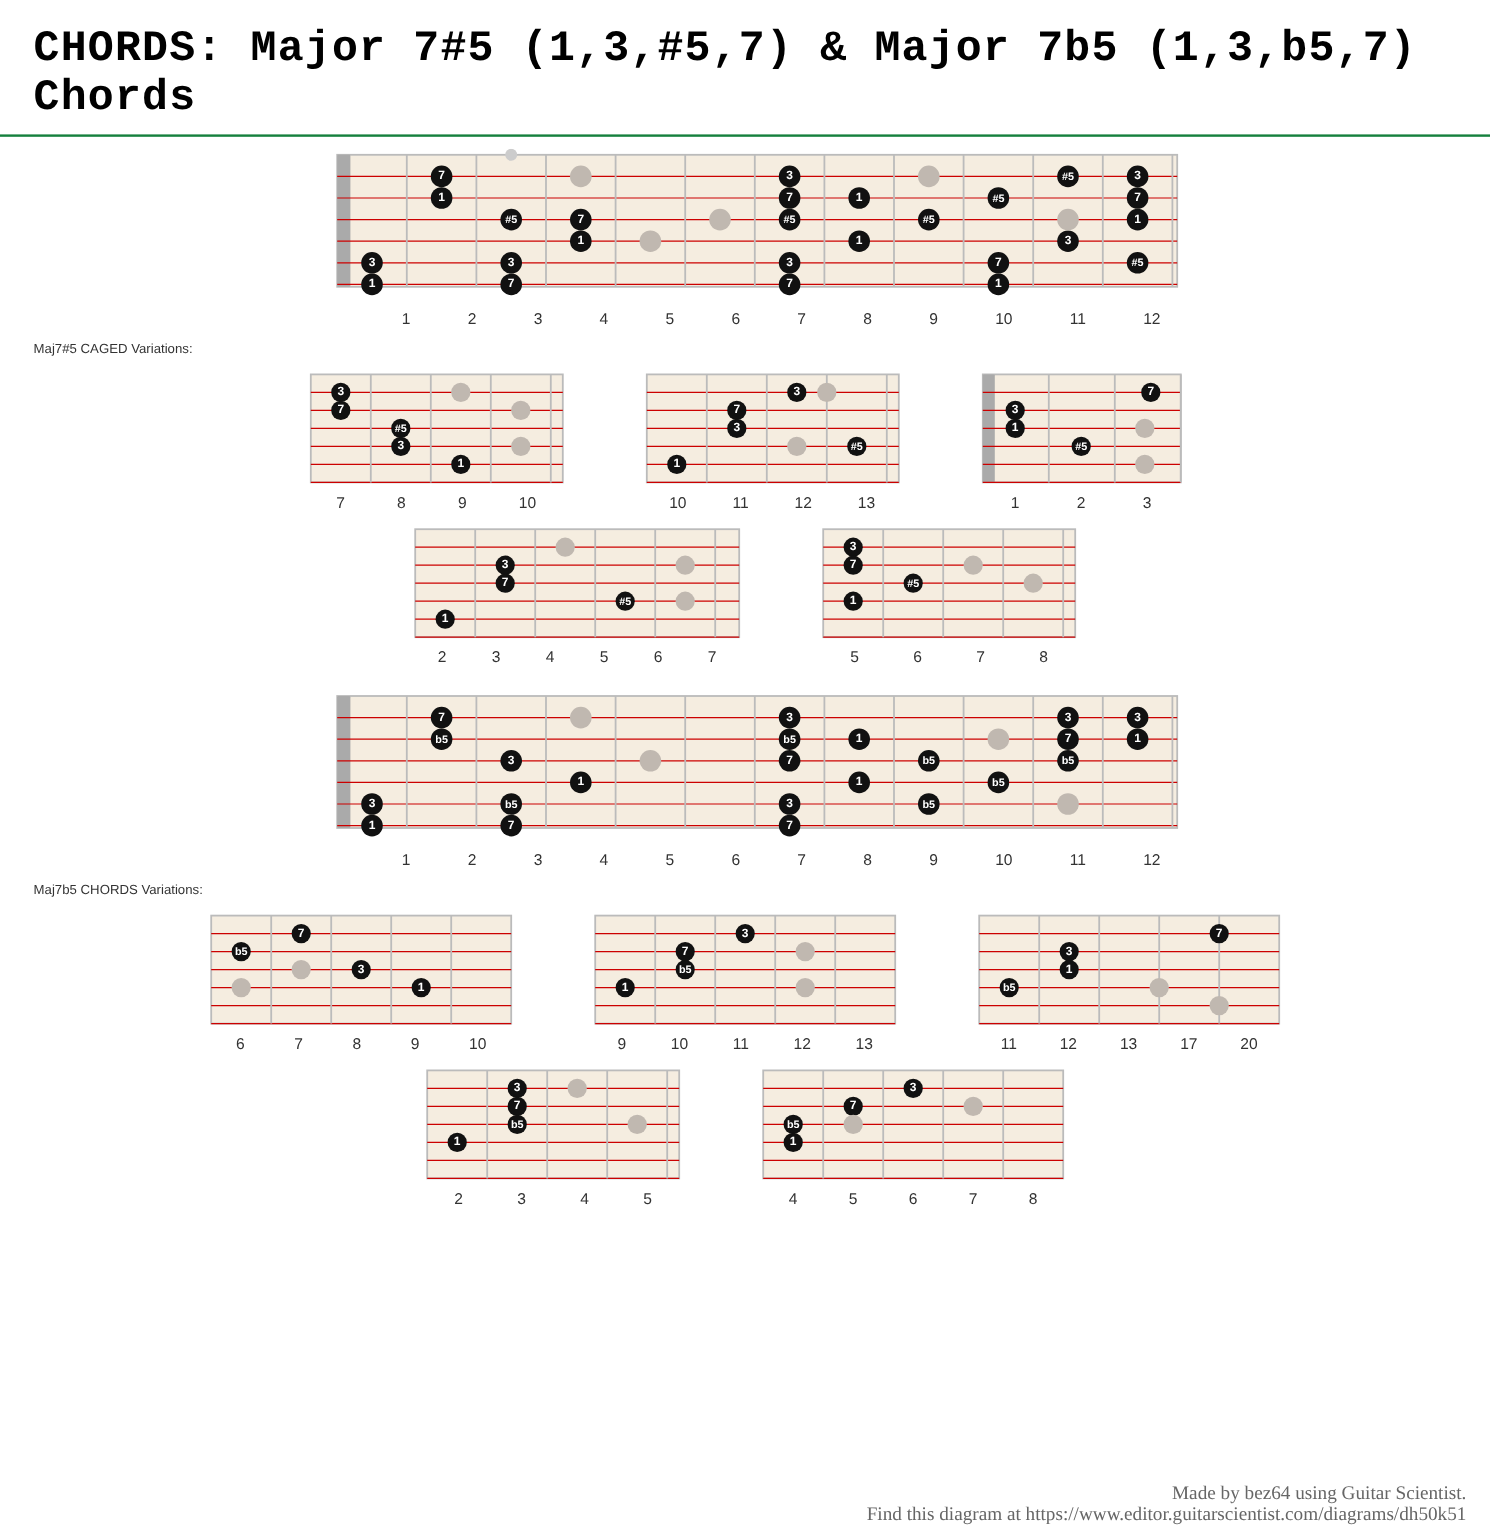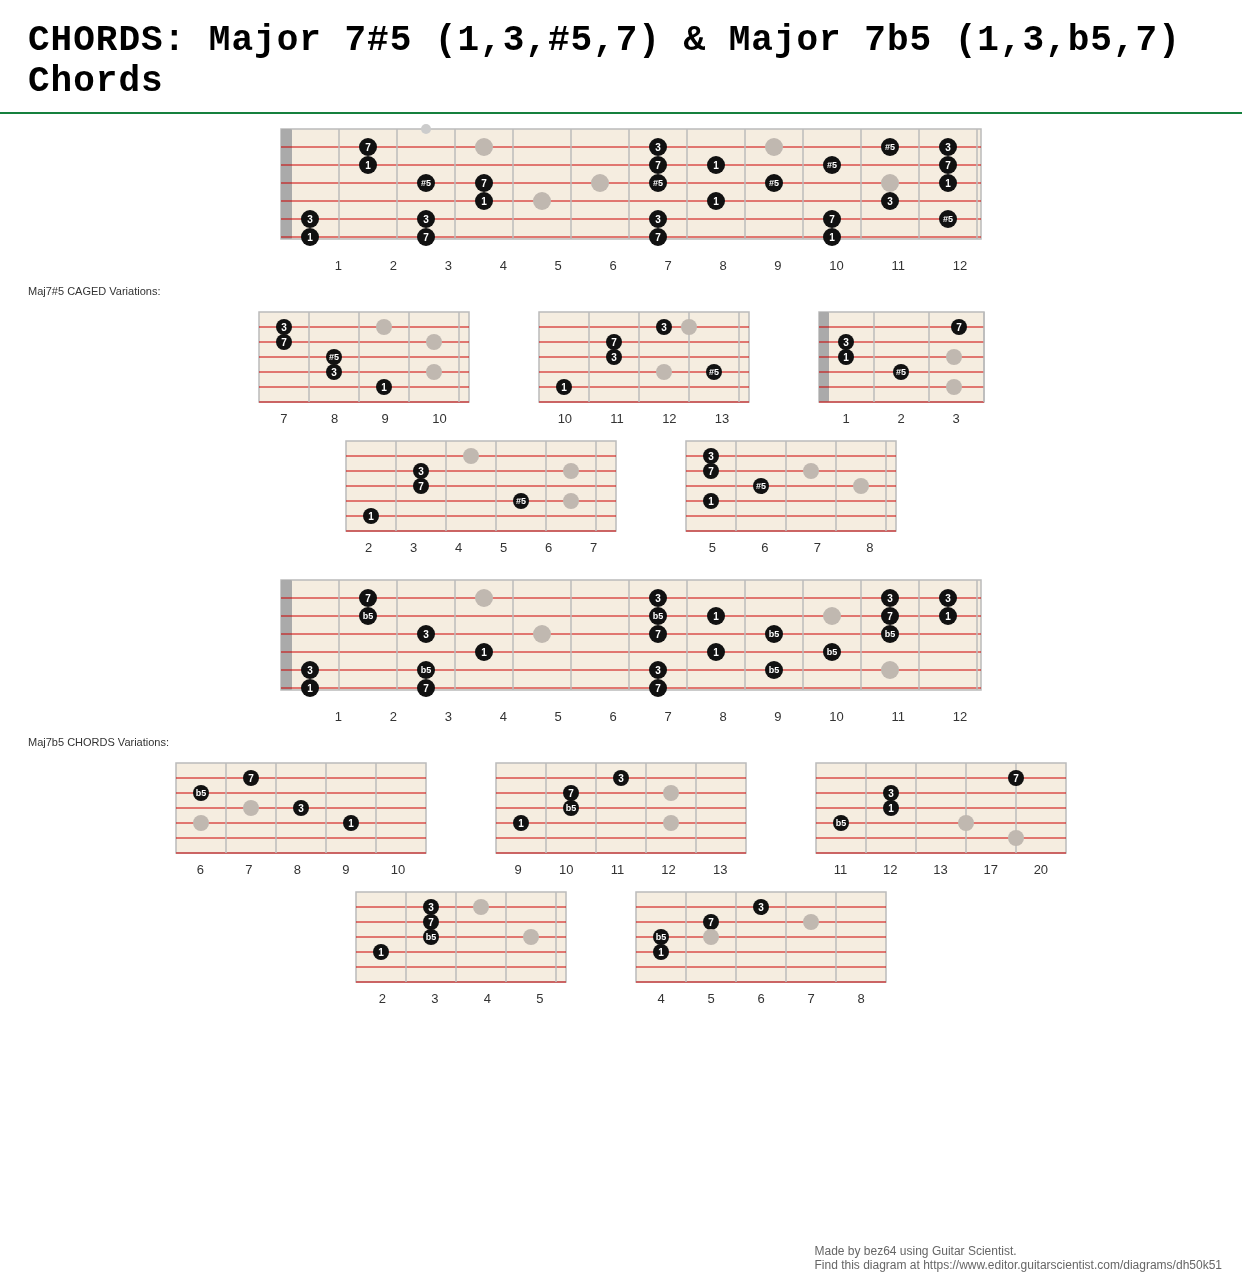--- a/index.html
+++ b/index.html
@@ -70,24 +70,24 @@
 
     
     .dot-black { fill: #111; }
     .dot-text { fill: #fff; font-size: 10px; font-weight: bold; font-family: Arial, sans-serif; text-anchor: middle; dominant-baseline: central; }
     .dot-text-sm { fill: #fff; font-size: 9px; font-weight: bold; font-family: Arial, sans-serif; text-anchor: middle; dominant-baseline: central; }
 
     .footer-text {
       position: absolute;
       bottom: 10px;
       right: 20px;
-      font-size: 12px;
+      font-size: 16px;
       color: #666;
-      text-align: left;
-      font-family: Liberation Sans, sans-serif;
+      text-align: right;
+      font-family: Liberation Serif, serif;
     }
   </style>
 </head>
 <body>
 
 <div class="header">
   <span class="header-title">CHORDS: Major 7#5 (1,3,#5,7) &amp; Major 7b5 (1,3,b5,7) Chords</span>
 </div>
 
 <div class="fretboard-container">

